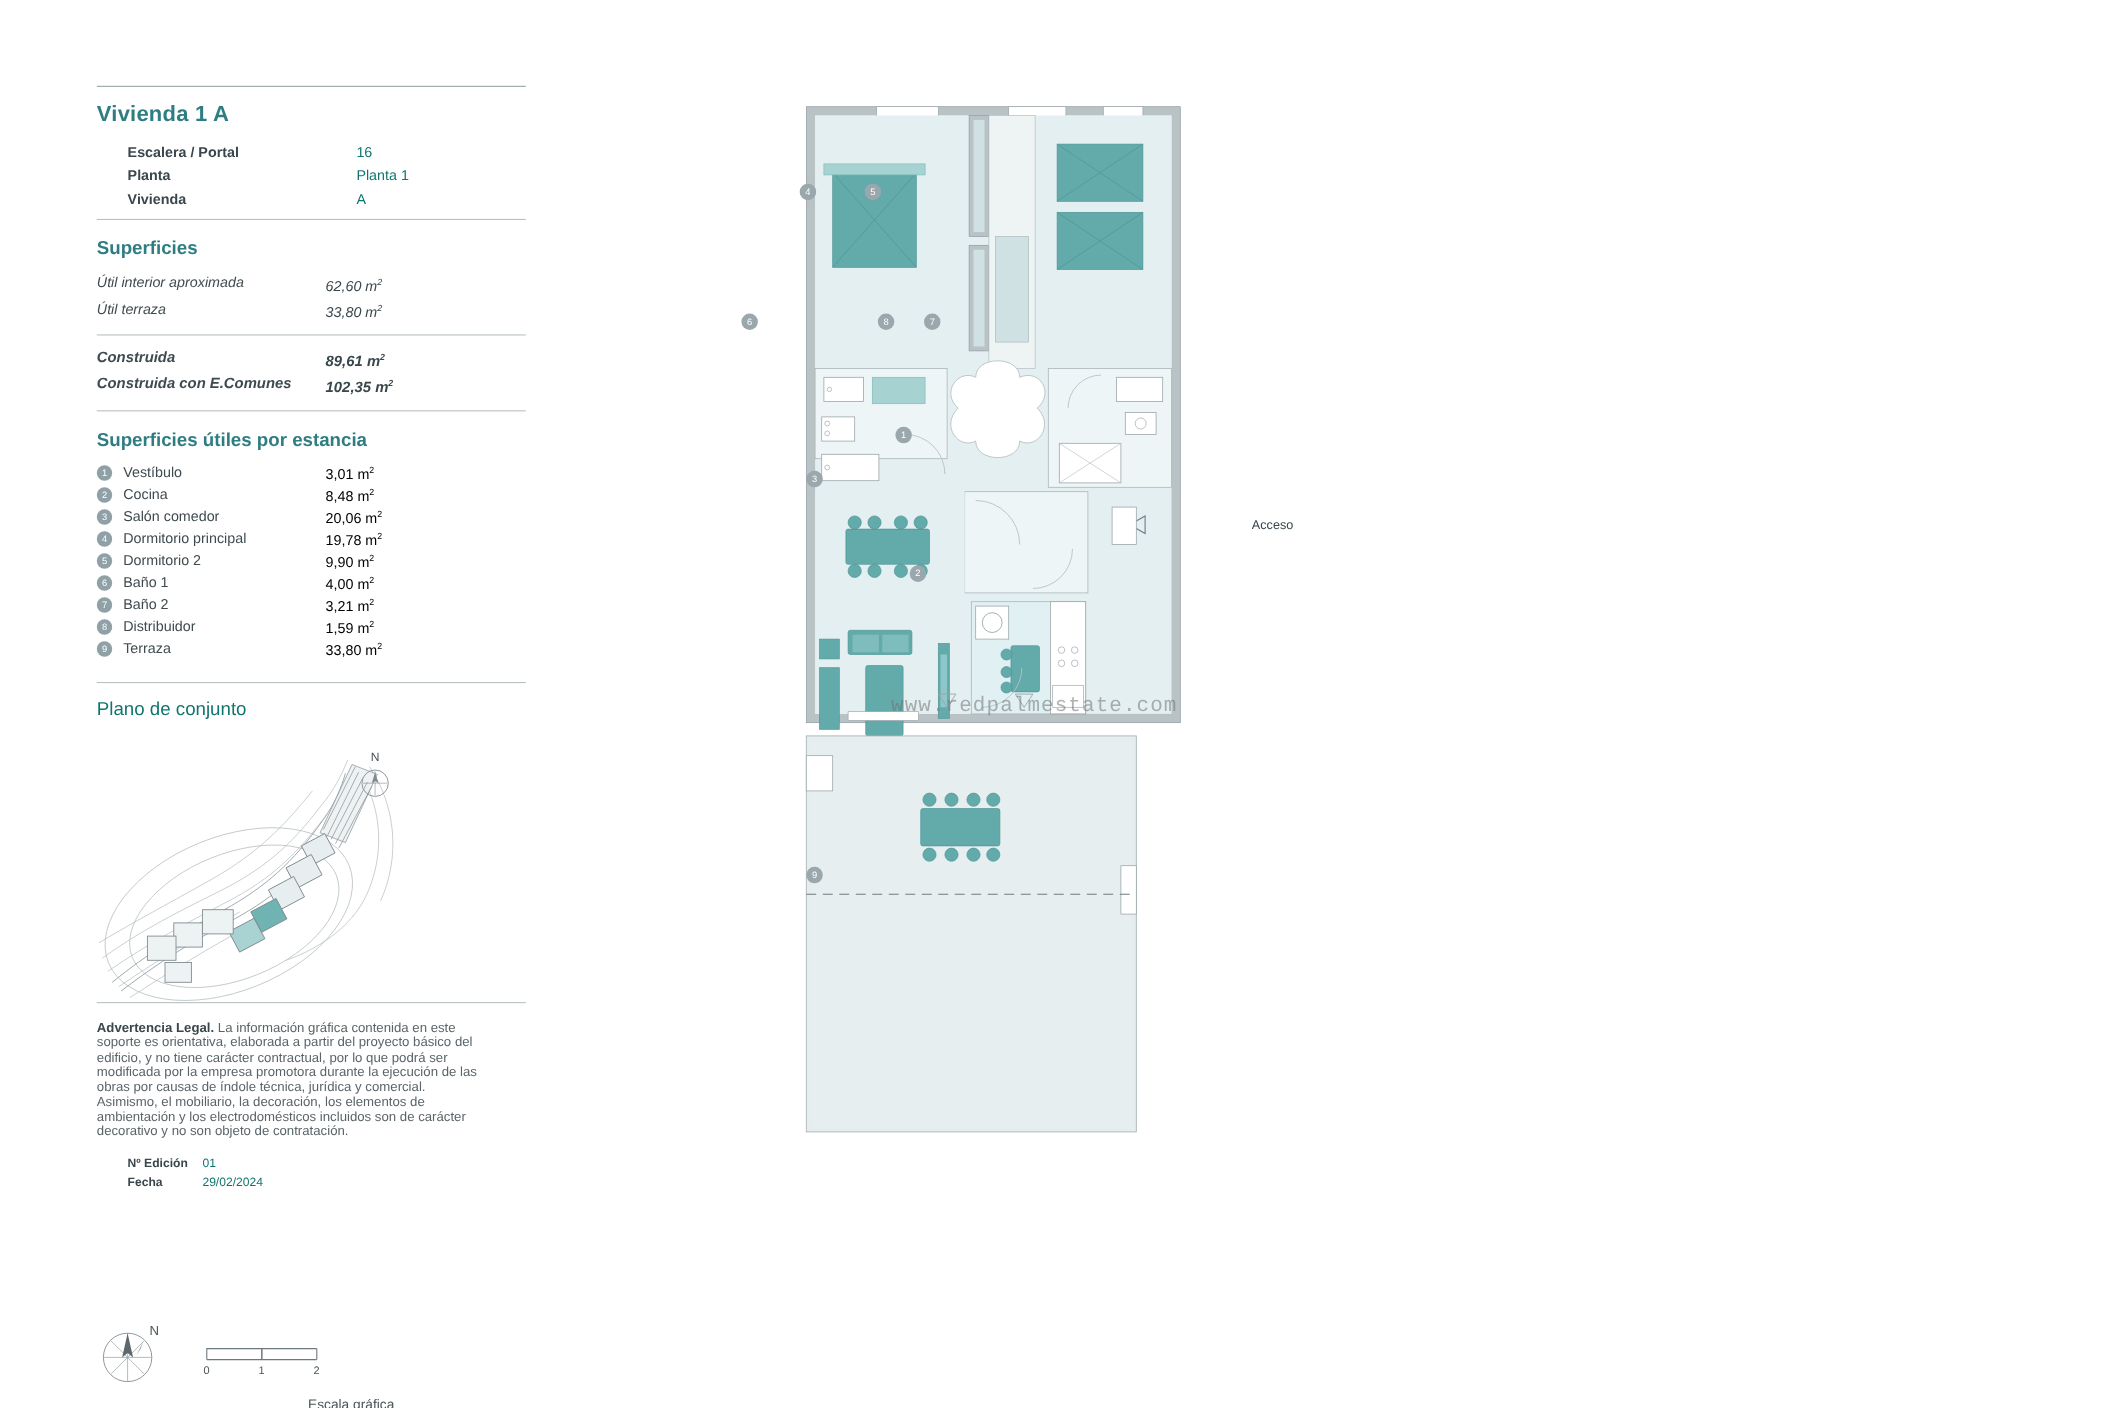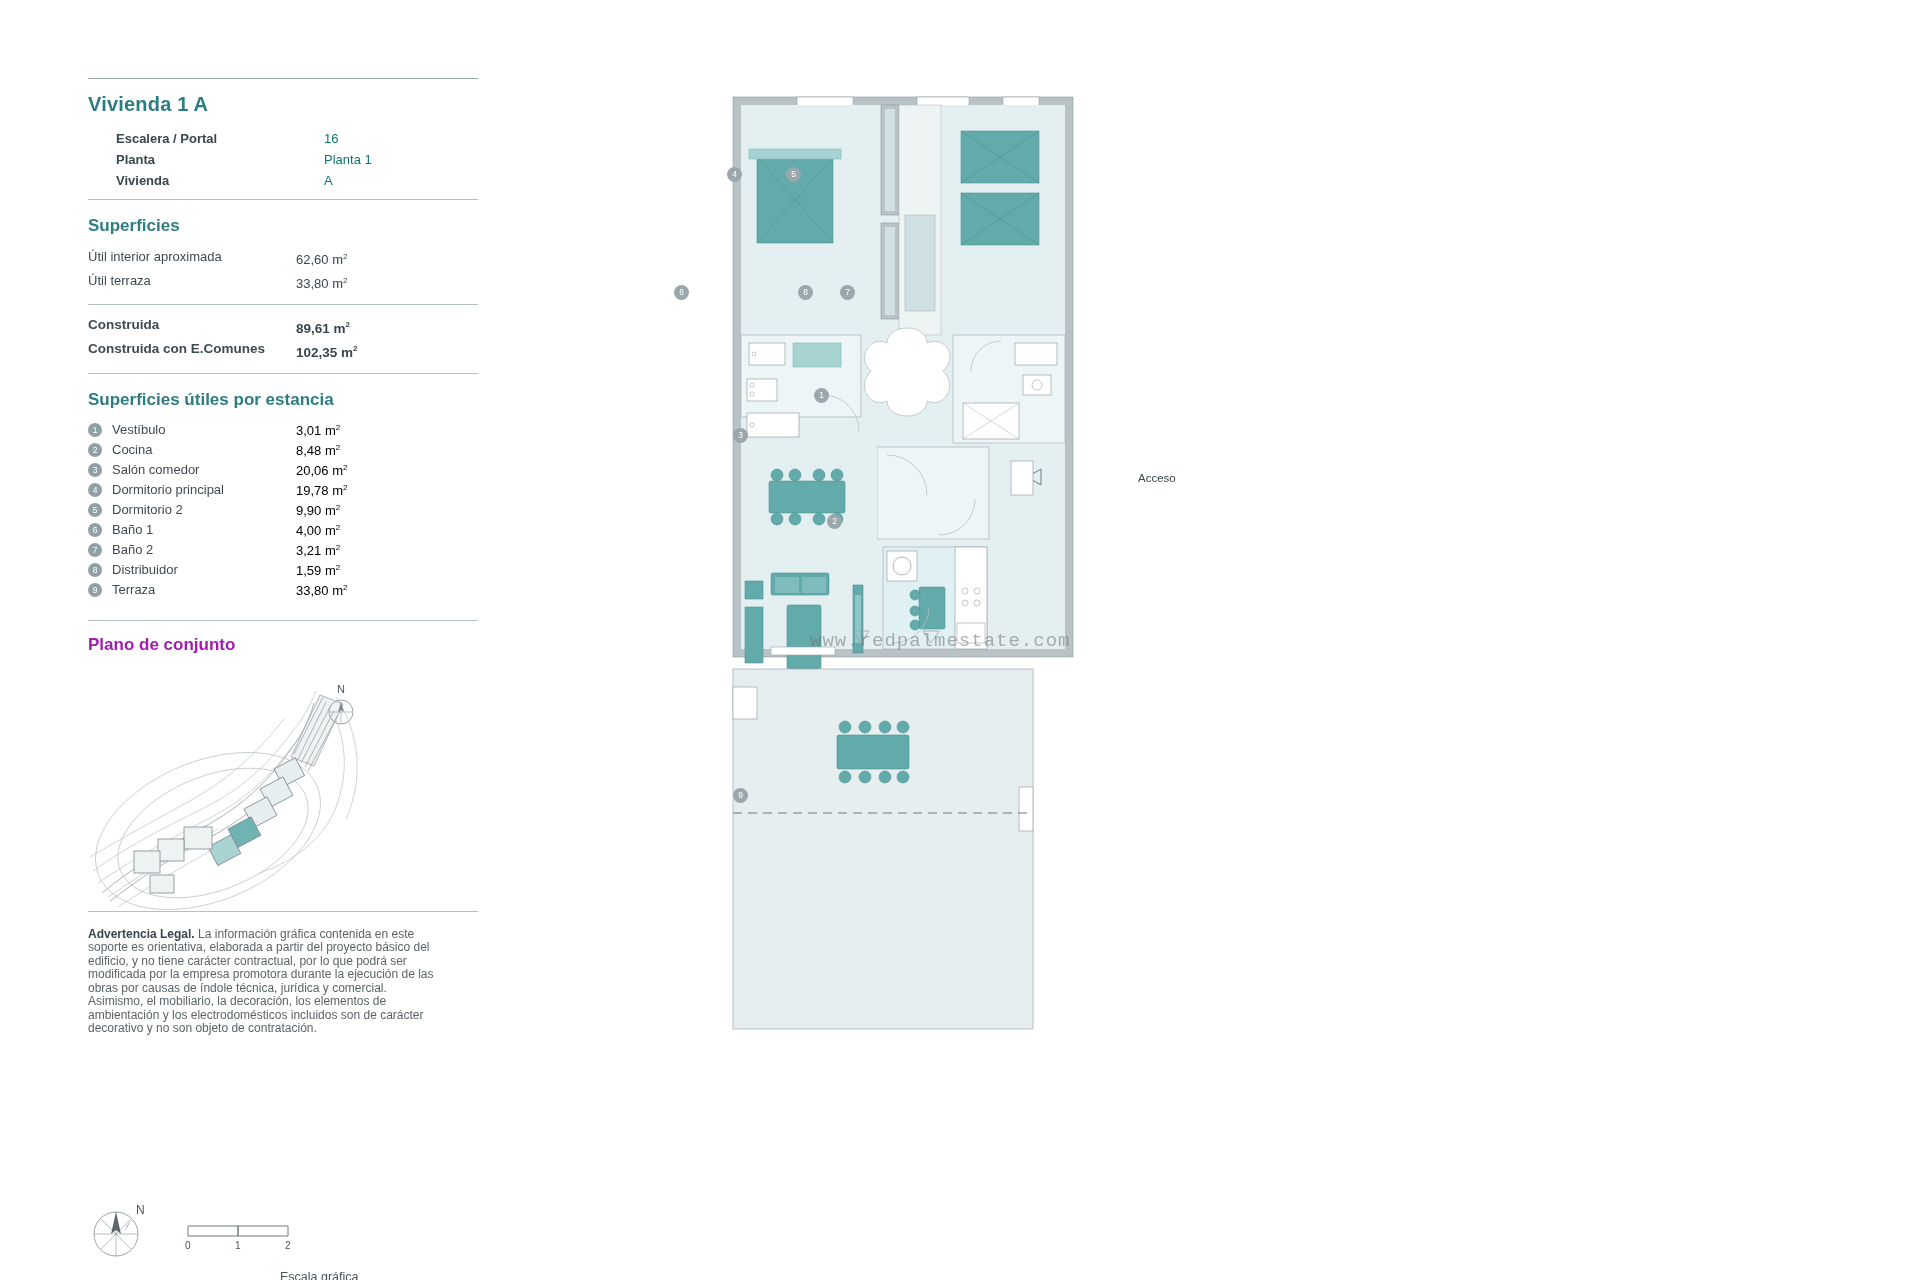--- a/index.html
+++ b/index.html
@@ -47,21 +47,21 @@
     line-height: 21px;
   }
   .kv .k { width: 208px; font-weight: bold; color: #39464b; padding-left: 28px; }
   .kv .v { color: #0f766e; }
   .section-title {
     font-size: 17px;
     font-weight: bold;
     color: #2e7d82;
     margin: 16px 0 10px 0;
   }
-  .sup-row { display: flex; font-size: 13px; line-height: 21px; }
+  .sup-row { display: flex; font-size: 13px; line-height: 21px; font-style: italic; }
   .sup-row .k { width: 208px; }
   .sup-row .v { color: #39464b; }
   .sup-row.bold .k, .sup-row.bold .v { font-weight: bold; font-size: 13.5px; }
   sup { font-size: 8px; vertical-align: super; }
   .divider-sm { border-top: 1px solid #b8c0c3; margin: 9px 0; }
 
   .est-list { margin-top: 4px; }
   .est-item {
     display: flex;
     align-items: center;
@@ -78,22 +78,22 @@
     line-height: 14px;
     text-align: center;
     margin-right: 10px;
     flex: none;
   }
   .est-name { width: 184px; }
   .est-val { color: #000000; }
 
   .plano-title {
     font-size: 17px;
-    font-weight: bold;
-    color: #a21caf;
+    font-weight: normal;
+    color: #0f766e;
     margin: 14px 0 6px 0;
   }
   .site-plan {
     position: relative;
     height: 250px;
   }
   .legal {
     font-size: 12px;
     line-height: 13.5px;
     color: #5a6468;
@@ -310,20 +310,30 @@
       </div>
     </div>
 
     <hr class="rule thin">
     <div style="height:16px"></div>
 
     <div class="legal">
       <b>Advertencia Legal.</b><span> La información gráfica contenida en este soporte es orientativa, elaborada a partir del proyecto básico del edificio, y no tiene carácter contractual, por lo que podrá ser modificada por la empresa promotora durante la ejecución de las obras por causas de índole técnica, jurídica y comercial. Asimismo, el mobiliario, la decoración, los elementos de ambientación y los electrodomésticos incluidos son de carácter decorativo y no son objeto de contratación.</span>
     </div>
 
+    <div class="edicion">
+      <div class="kv">
+        <div class="k">Nº Edición</div>
+        <div class="v">01</div>
+      </div>
+      <div class="kv">
+        <div class="k">Fecha</div>
+        <div class="v">29/02/2024</div>
+      </div>
+    </div>
   </div>
 
   <div class="scale-wrap">
     <svg width="70" height="62" viewBox="0 0 70 62" style="position:absolute; left:0; top:0;">
       <text x="48" y="14" font-family="Liberation Sans, sans-serif" font-size="12" fill="#4a5559">N</text>
       <circle cx="28" cy="34" r="22" fill="none" stroke="#8e989c" stroke-width="0.9"></circle>
       <g stroke="#8e989c" stroke-width="0.6">
         <path d="M28 12 L28 56 M6 34 L50 34 M13 19 L43 49 M43 19 L13 49"></path>
       </g>
       <path d="M28 12 L33 34 L28 30 L23 34 Z" fill="#5c686d"></path>

